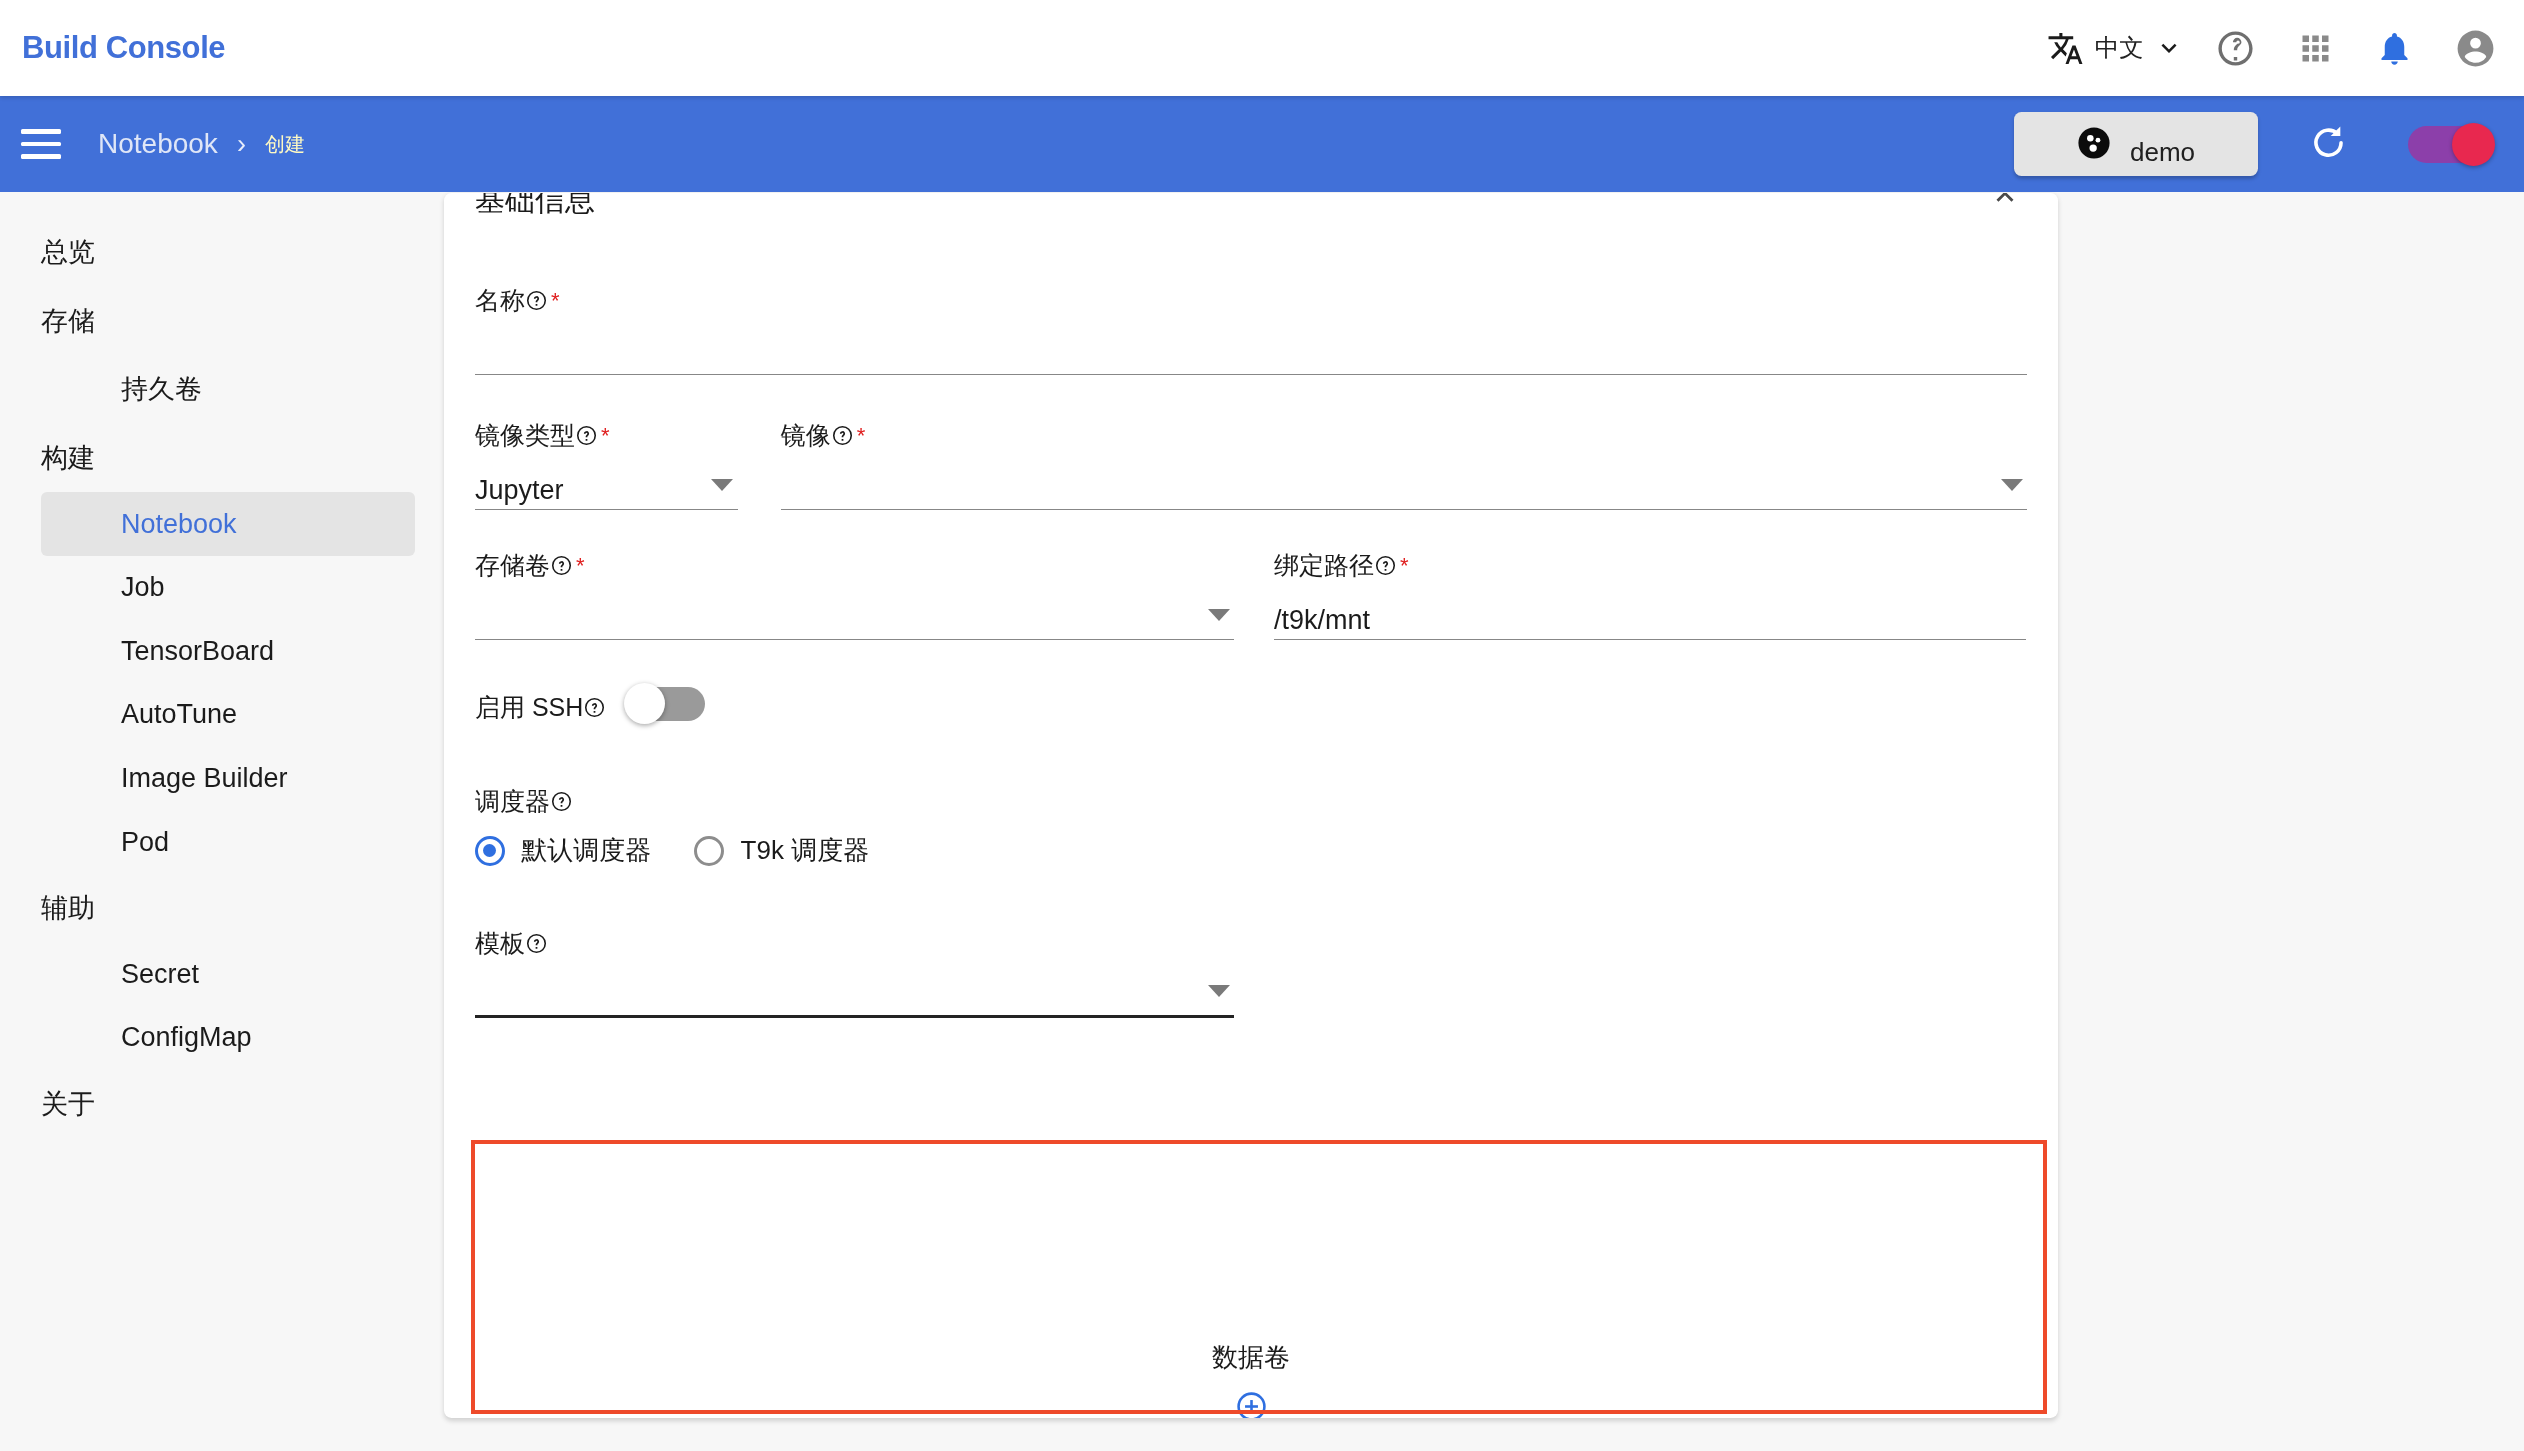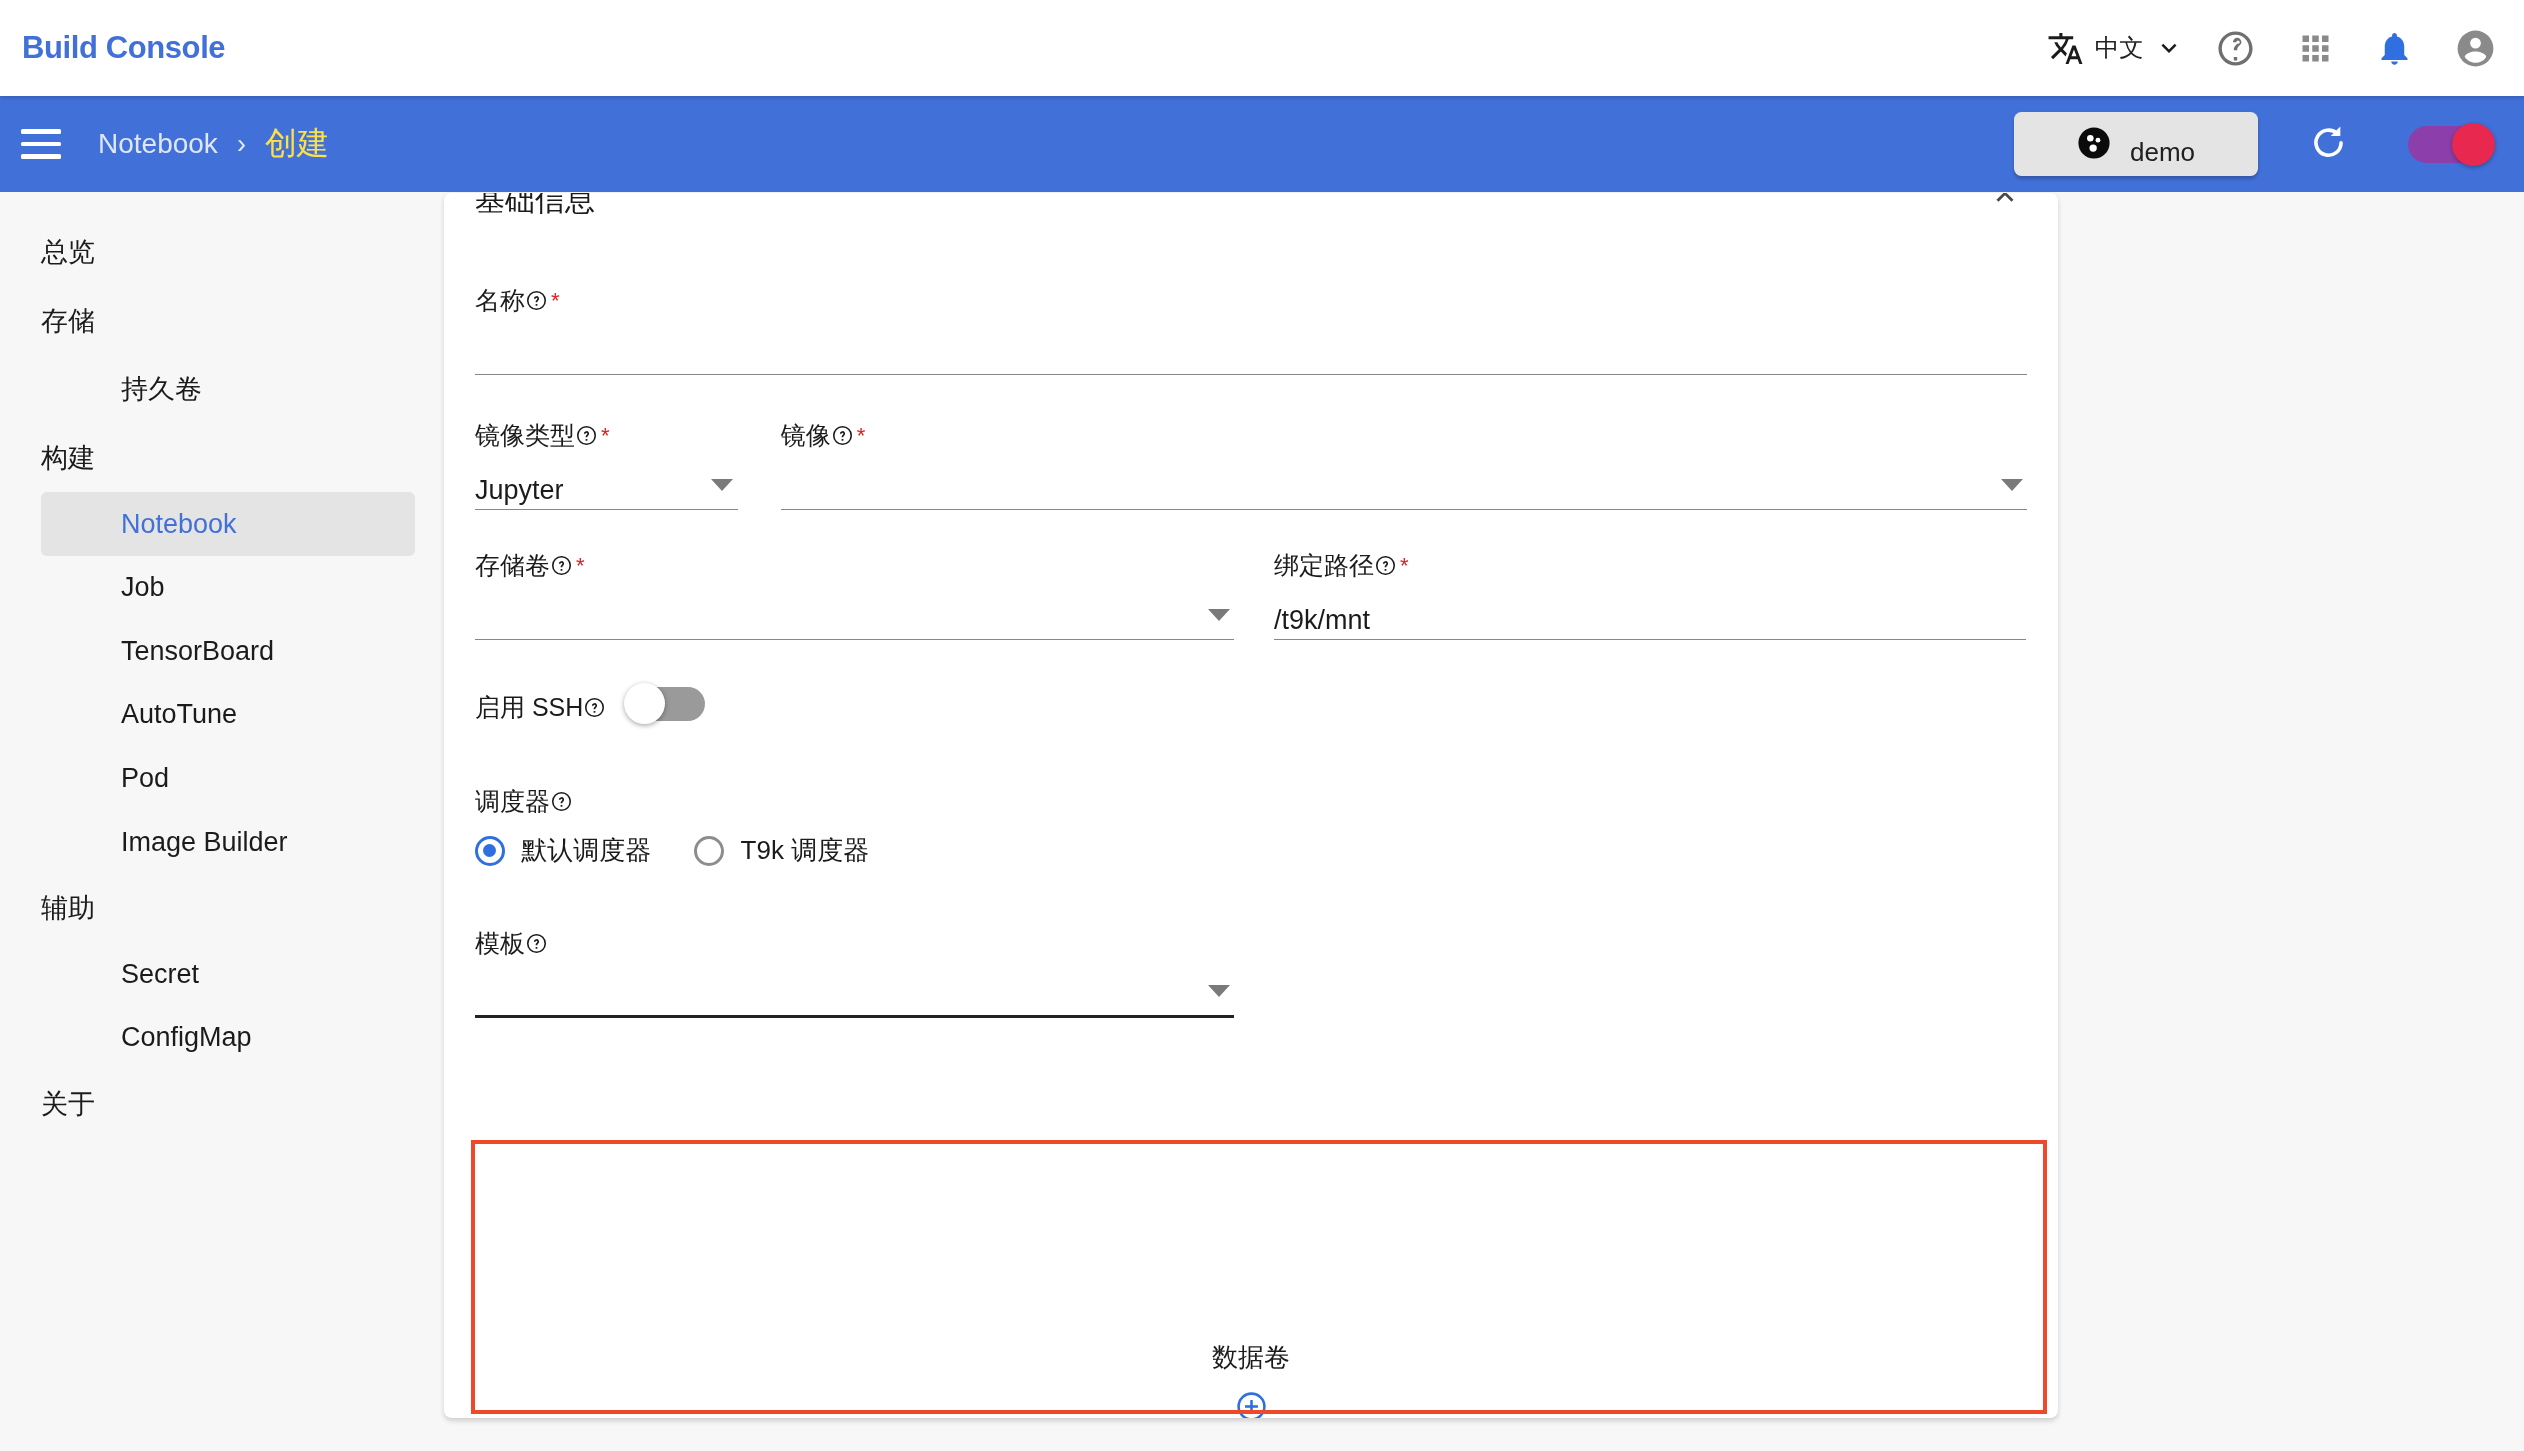--- a/index.html
+++ b/index.html
@@ -44,21 +44,21 @@
     z-index: 25;
   }
   .hamburger { margin-left: 21px; width: 40px; cursor: pointer; }
   .hamburger span {
     display: block; height: 4.4px; background: #fff;
     border-radius: 1.5px; margin: 8.1px 0;
   }
   .crumbs { display: flex; align-items: center; margin-left: 37px; gap: 19px; }
   .crumb-link { font-size: 28px; color: #dfe6f7; cursor: pointer; }
   .crumb-sep { font-size: 27px; color: #e8eefc; }
-  .crumb-cur { font-size: 32px; color: #fde047; }
+  .crumb-cur { font-size: 20px; color: #fef9c3; }
   .blue-right { margin-left: auto; margin-right: 30px; display: flex; align-items: center; }
   .proj-chip {
     background: #e4e4e4; border-radius: 7.4px;
     height: 64px; min-width: 244px;
     display: flex; align-items: center; justify-content: center; gap: 19px;
     padding: 0 30px; cursor: pointer;
     box-shadow: 0 2.2px 3.7px rgba(0,0,0,0.22);
   }
   .proj-name { font-size: 26px; color: #202020; margin-top: 17px; }
   .refresh-btn { margin-left: 49px; cursor: pointer; display:flex; align-items:center; }
@@ -303,22 +303,22 @@
 
 <div class="sidebar">
   <div class="nav-group">总览</div>
   <div class="nav-group">存储</div>
   <div class="nav-item">持久卷</div>
   <div class="nav-group">构建</div>
   <div class="nav-item active">Notebook</div>
   <div class="nav-item">Job</div>
   <div class="nav-item">TensorBoard</div>
   <div class="nav-item">AutoTune</div>
+  <div class="nav-item">Image Builder</div>
   <div class="nav-item">Pod</div>
-  <div class="nav-item">Image Builder</div>
   <div class="nav-group">辅助</div>
   <div class="nav-item">Secret</div>
   <div class="nav-item">ConfigMap</div>
   <div class="nav-group">关于</div>
 </div>
 
 <div class="main-card">
 
   <div class="card-header">
     <div class="card-title">基础信息</div>

